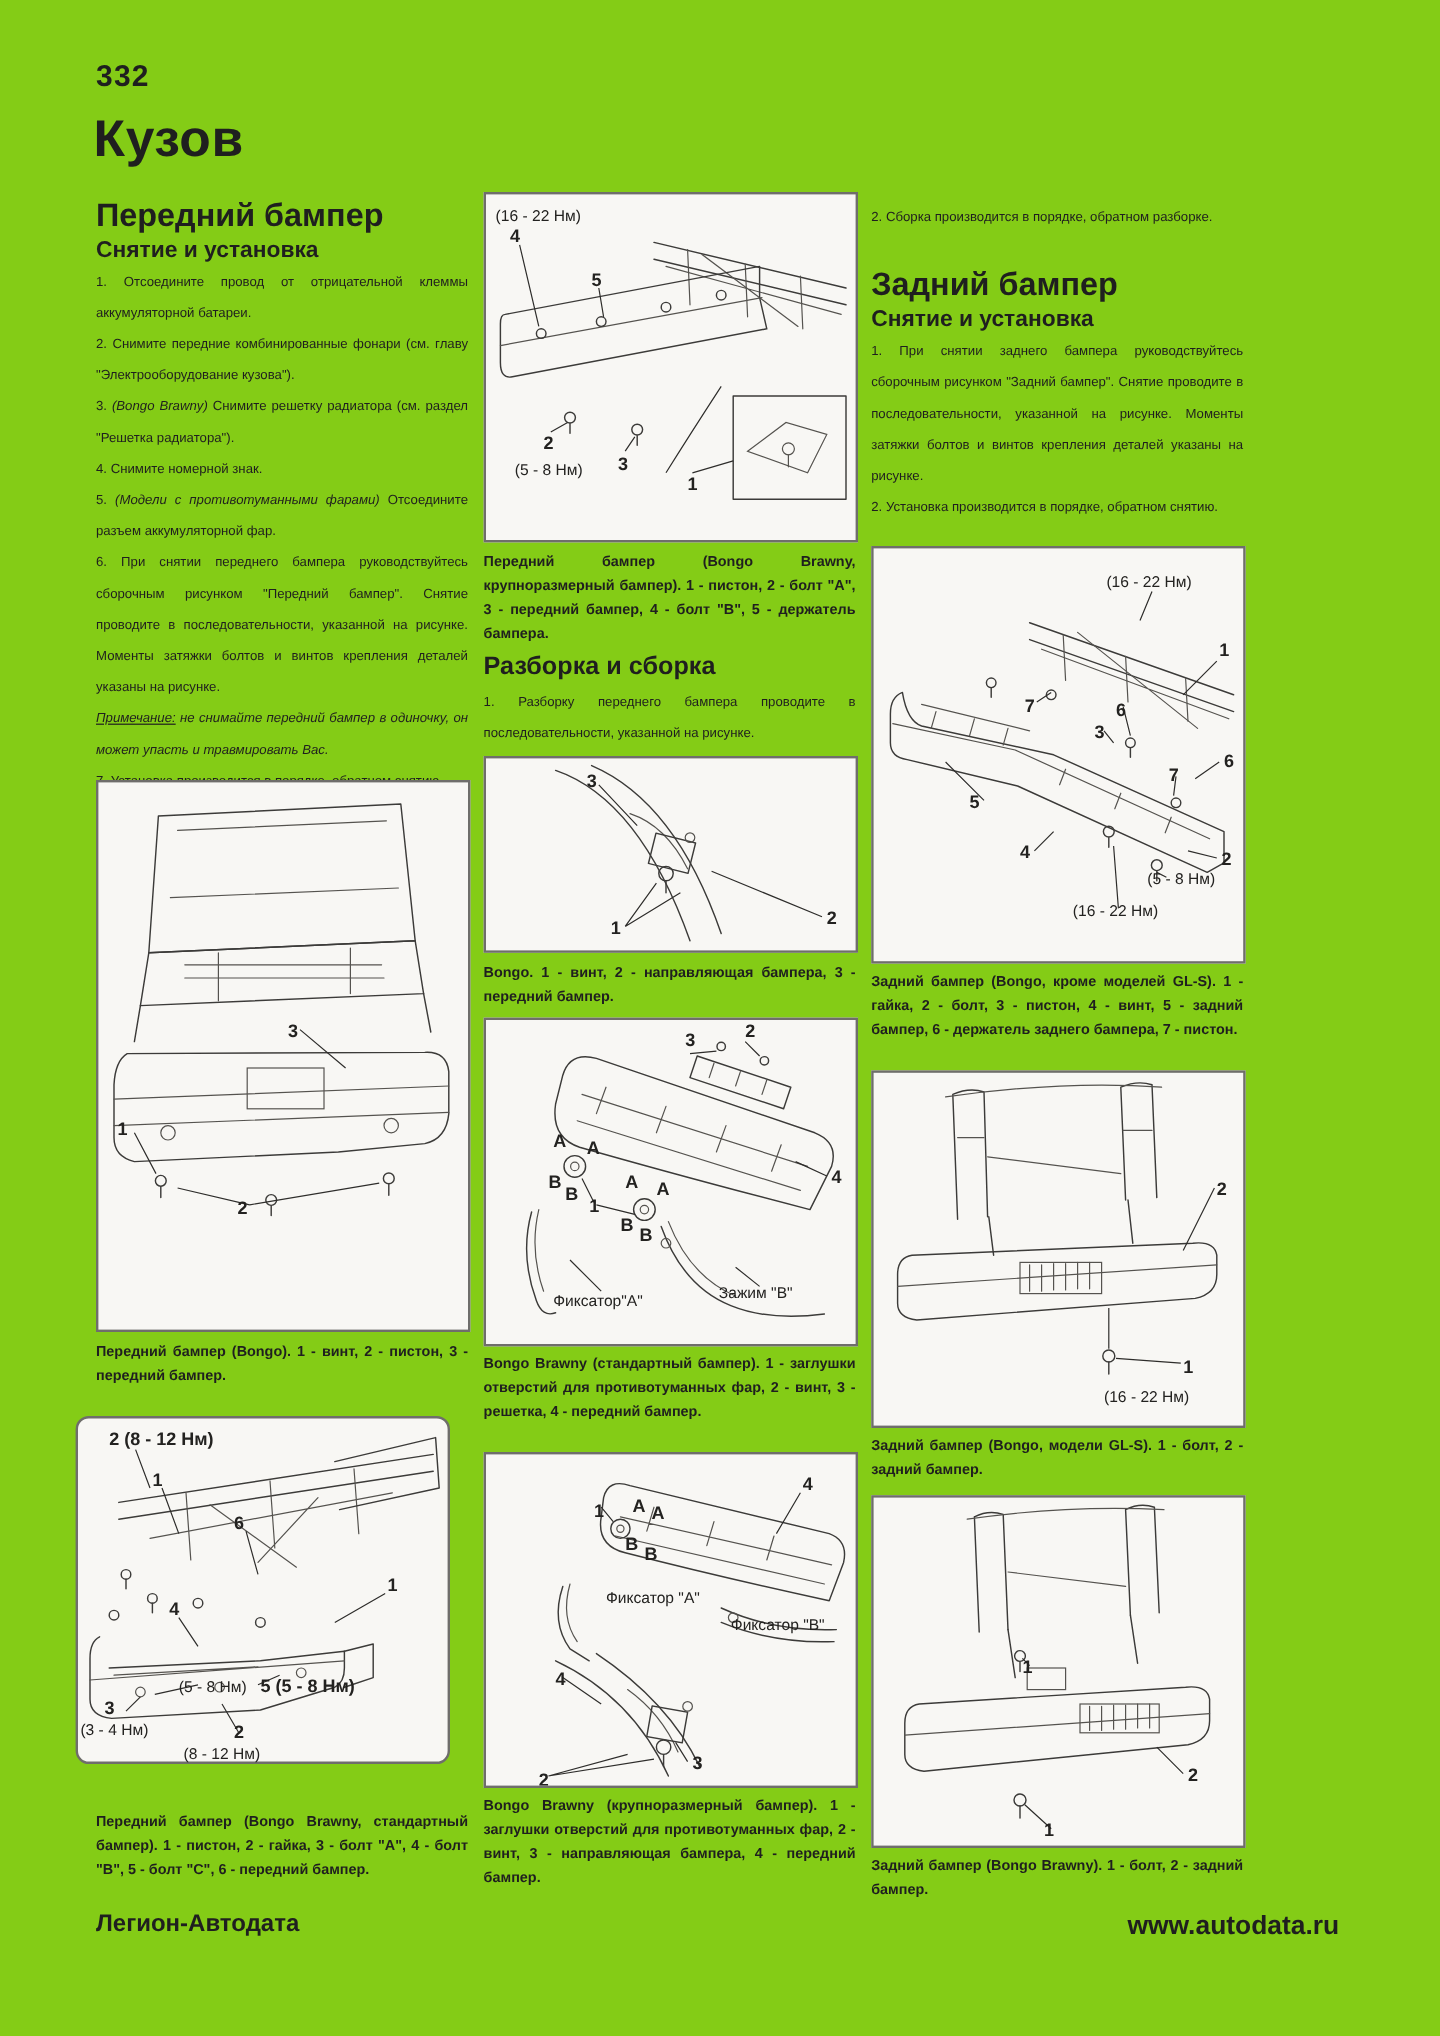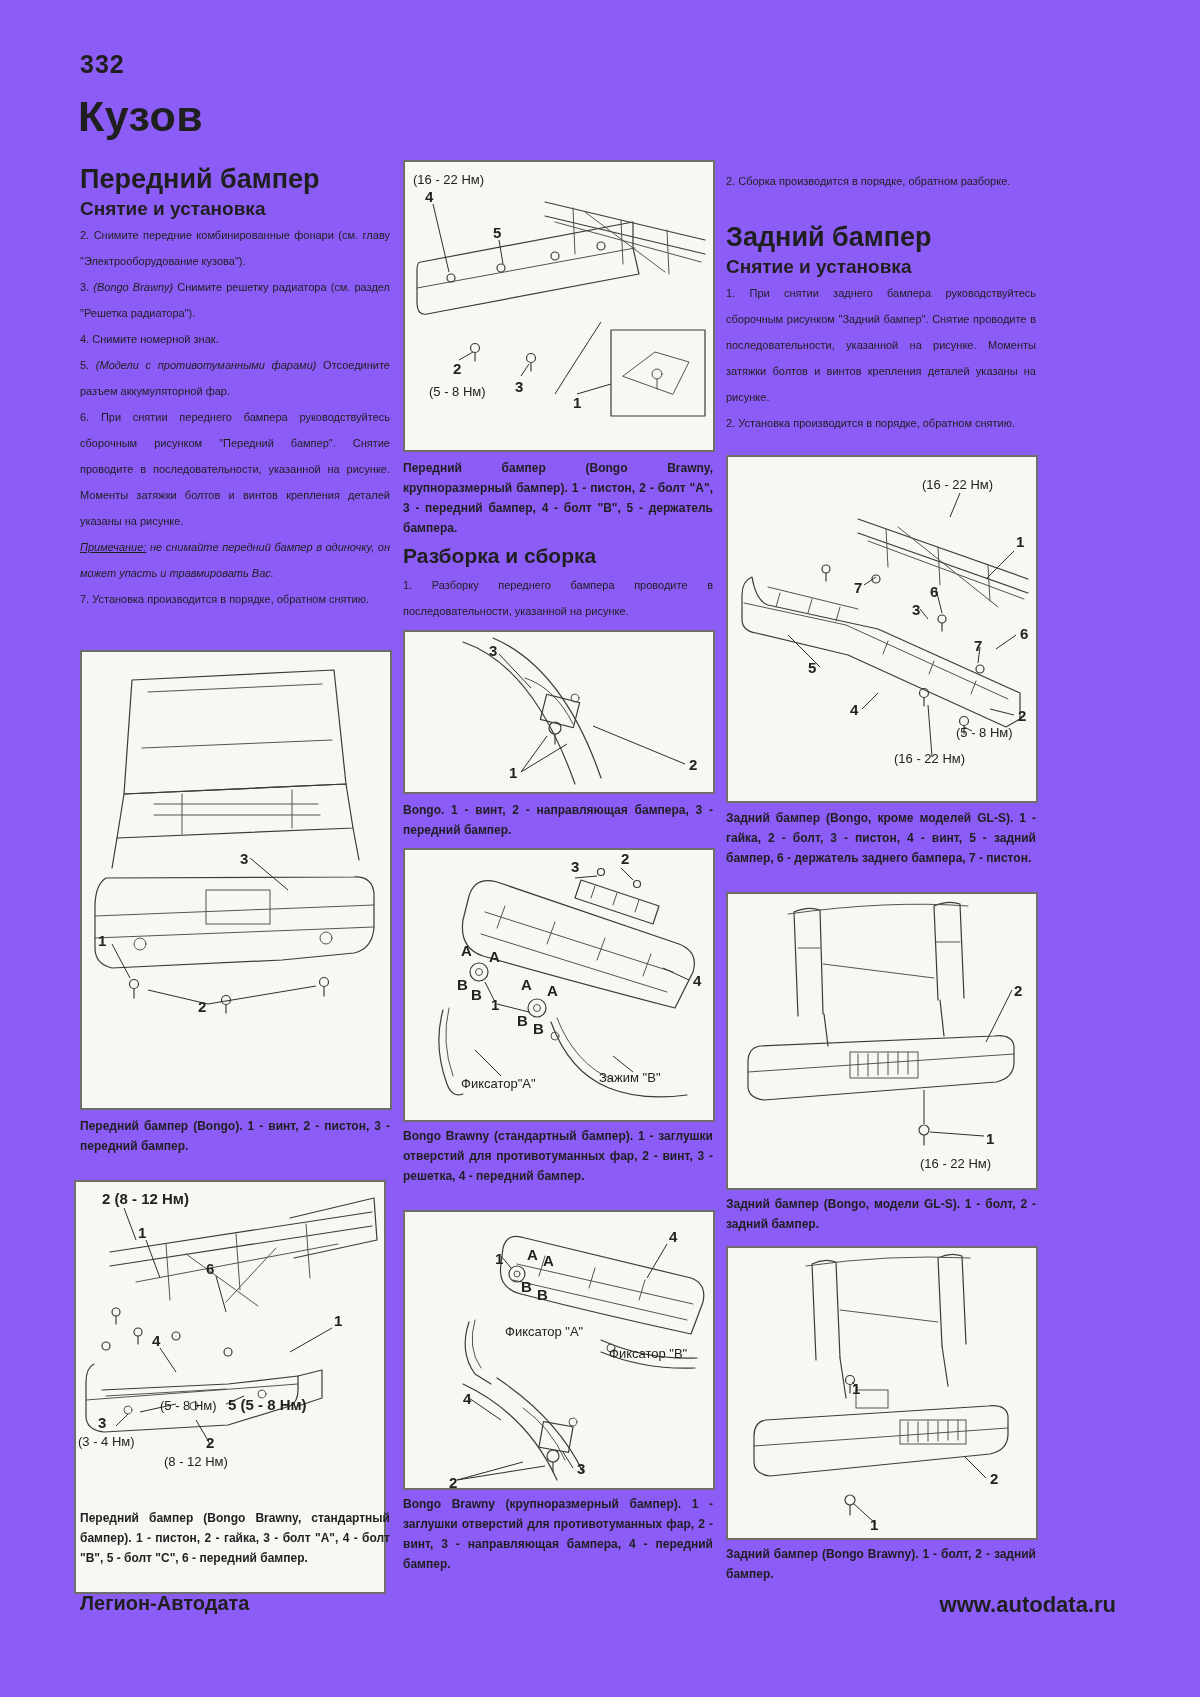--- a/index.html
+++ b/index.html
@@ -1,16 +1,16 @@
 <!DOCTYPE html>
 <html><head>
 <meta charset="utf-8">
 <style>
   html,body{margin:0;padding:0;background:#d8d6d2;}
-  #page{position:relative;width:1200px;height:1697px;background:#8b5cf6;
+  #page{position:relative;width:1200px;height:1697px;background:#84cc16;
         font-family:"Liberation Sans",sans-serif;color:#1f1f1f;overflow:hidden;}
   .abs{position:absolute;}
   .pagenum{font-size:25px;font-weight:700;letter-spacing:1px;}
   .h1{font-size:43px;font-weight:700;letter-spacing:0.5px;}
   .h2{font-size:27px;font-weight:700;}
   .h3{font-size:19px;font-weight:700;}
   .body-t{font-size:11px;line-height:26px;text-align:justify;}
   .body-t p{margin:0;}
   .note{font-style:italic;}
   .note .nlab{text-decoration:underline;margin-top:35px;}
@@ -29,20 +29,21 @@
 
 <div id="page">
 
   <div class="abs pagenum" style="left:80px;top:50px;">332</div>
   <div class="abs h1" style="left:78px;top:92px;">Кузов</div>
 
   <div class="abs h2" style="left:80px;top:164px;">Передний бампер</div>
   <div class="abs h3" style="left:80px;top:198px;">Снятие и установка</div>
 
   <div class="abs body-t" style="left:80px;top:222px;width:310px;">
+    <p>1. Отсоедините провод от отрицательной клеммы аккумуляторной батареи.</p>
     <p>2. Снимите передние комбинированные фонари (см. главу "Электрооборудование кузова").</p>
     <p><span>3. </span><i>(Bongo Brawny)</i><span> Снимите решетку радиатора (см. раздел "Решетка радиатора").</span></p>
     <p>4. Снимите номерной знак.</p>
     <p><span>5. </span><i>(Модели с противотуманными фарами)</i><span> Отсоедините разъем аккумуляторной фар.</span></p>
     <p>6. При снятии переднего бампера руководствуйтесь сборочным рисунком "Передний бампер". Снятие проводите в последовательности, указанной на рисунке. Моменты затяжки болтов и винтов крепления деталей указаны на рисунке.</p>
     <p class="note"><span class="nlab">Примечание:</span><span> не снимайте передний бампер в одиночку, он может упасть и травмировать Вас.</span></p>
     <p>7. Установка производится в порядке, обратном снятию.</p>
   </div>
 
   <div class="abs figbox" style="left:80px;top:650px;width:312px;height:460px;">
@@ -64,21 +65,21 @@
       <circle class="sk" cx="242" cy="330" r="4.5"></circle>
         <path class="sk" d="M242 335 v9"></path>
       <path class="ld" d="M168 206 L206 238 M30 292 L48 326 M126 352 L66 338 M126 352 L234 334"></path>
     <text x="158" y="212" class="fig-label">3</text>
         <text x="16" y="294" class="fig-label">1</text>
         <text x="116" y="360" class="fig-label">2</text>
       </svg>
   </div>
   <div class="abs cap" style="left:80px;top:1116px;width:310px;">Передний бампер (Bongo). 1 - винт, 2 - пистон, 3 - передний бампер.</div>
 
-  <div class="abs figbox" style="left:74px;top:1180px;width:312px;height:414px;">
+  <div class="abs figbox" style="left:63px;top:1180px;width:312px;height:290px;border-radius:11px;">
     <svg width="308" height="318" viewBox="0 0 308 318">
       <path class="sk" d="M34 70 L296 30 M34 84 L296 44"></path>
       <path class="sk2" d="M90 62 L94 118 M160 52 L164 108 M230 42 L234 96"></path>
       <path class="sk" d="M214 36 L298 16 L301 58 L218 76"></path>
       <path class="sk2" d="M60 100 L262 62 M110 72 L182 124 M200 66 L150 120"></path>
       <circle class="sk" cx="40" cy="130" r="4"></circle>
         <path class="sk" d="M40 134 v8"></path>
       <circle class="sk" cx="62" cy="150" r="4"></circle>
         <path class="sk" d="M62 154 v8"></path>
       <circle class="sk" cx="30" cy="164" r="4"></circle>

